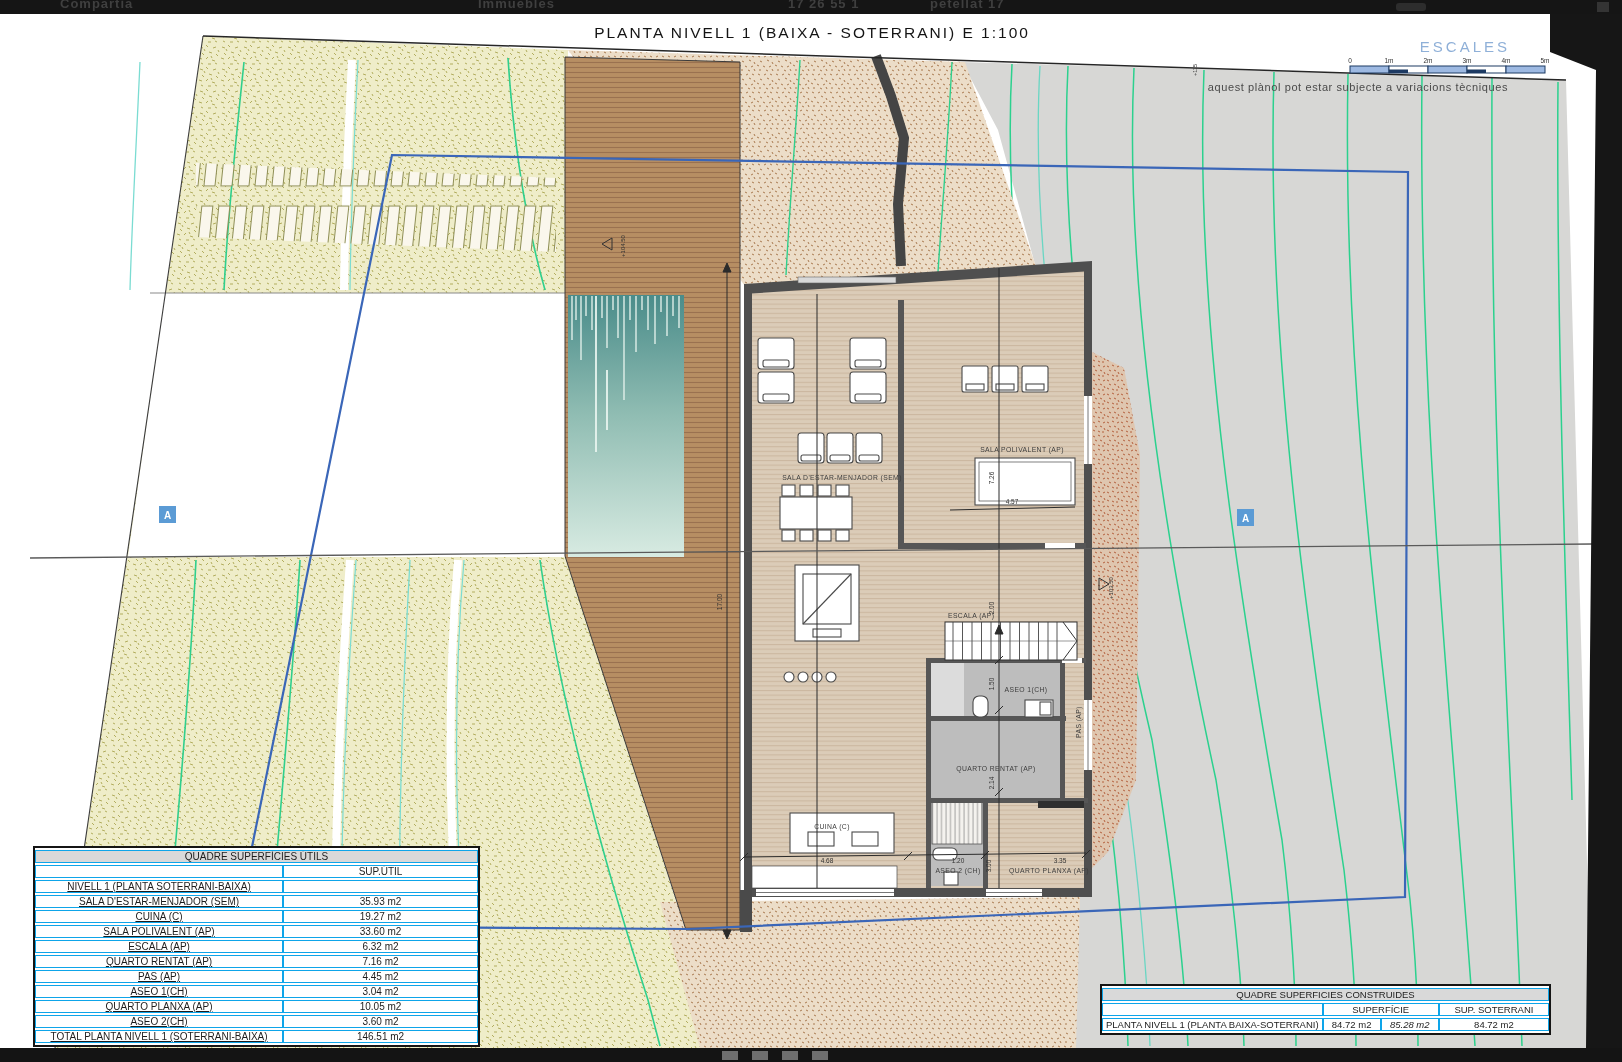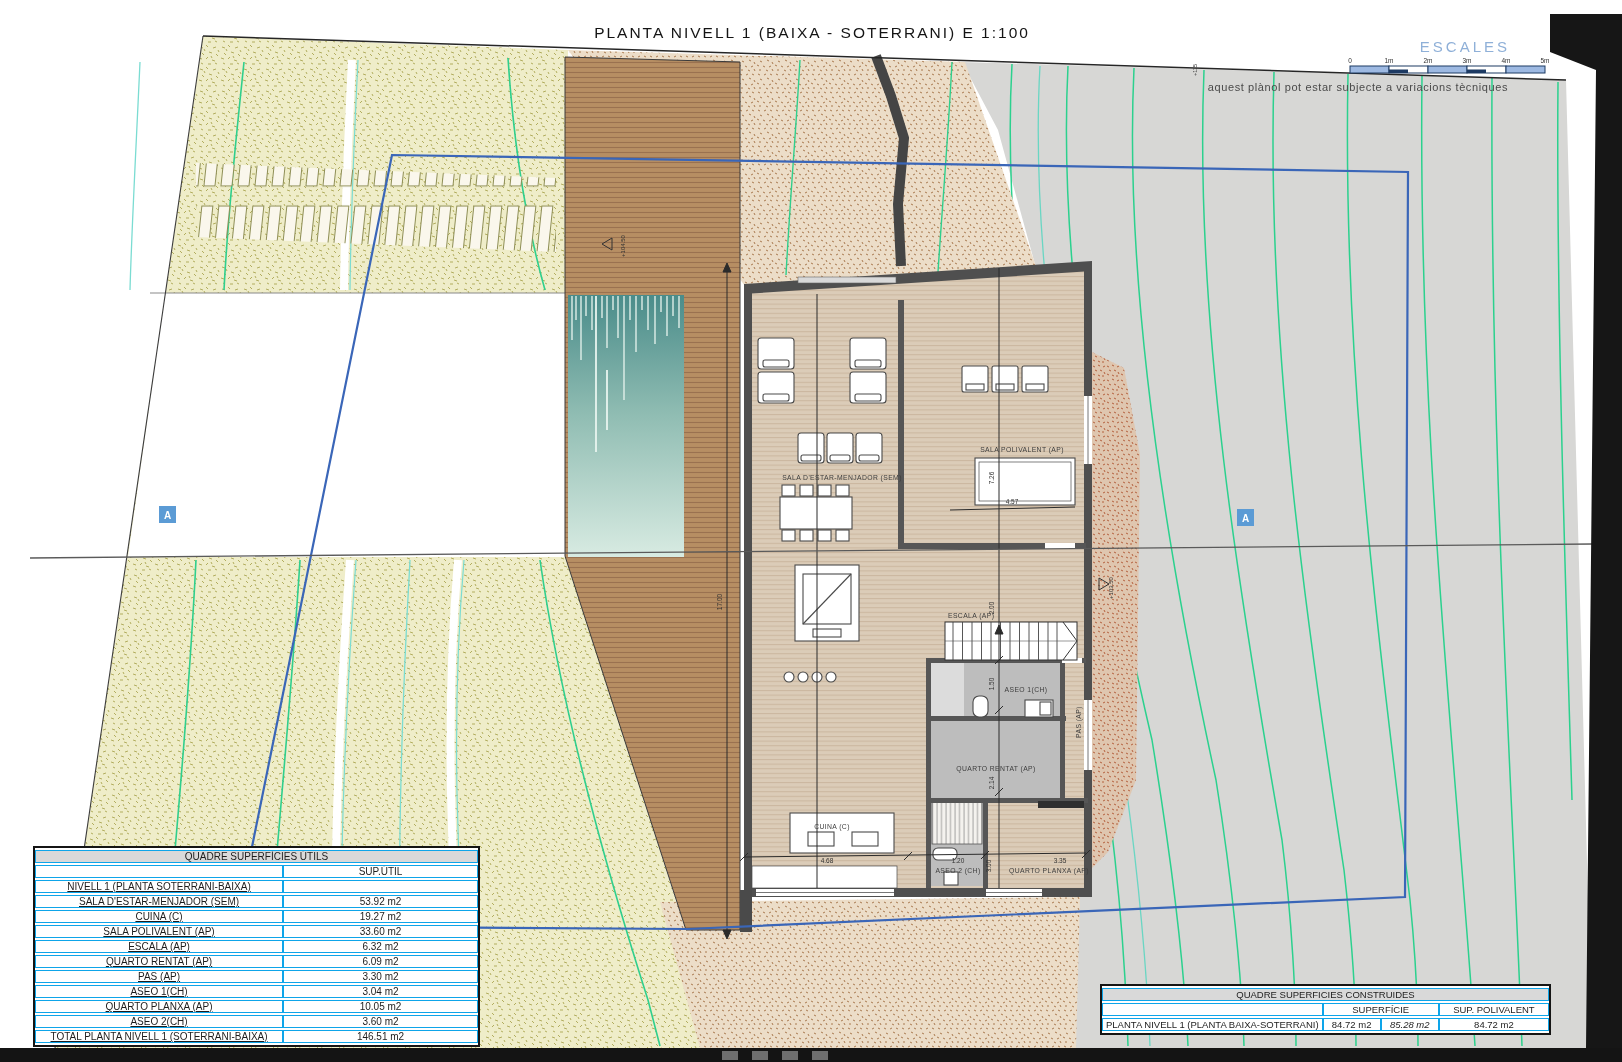--- a/index.html
+++ b/index.html
@@ -322,41 +322,41 @@
   <tr>
           <td class="c1"></td>
           <td>SUP.ÚTIL</td>
         </tr>
   <tr>
           <td class="c1">NIVELL 1 (PLANTA SOTERRANI-BAIXA)</td>
           <td></td>
         </tr>
   <tr>
           <td class="c1">SALA D'ESTAR-MENJADOR (SEM)</td>
-          <td>53.92 m2</td>
+          <td>35.93 m2</td>
         </tr>
   <tr>
           <td class="c1">CUINA (C)</td>
           <td>19.27 m2</td>
         </tr>
   <tr>
           <td class="c1">SALA POLIVALENT (AP)</td>
           <td>33.60 m2</td>
         </tr>
   <tr>
           <td class="c1">ESCALA (AP)</td>
           <td>6.32 m2</td>
         </tr>
   <tr>
           <td class="c1">QUARTO RENTAT (AP)</td>
-          <td>6.09 m2</td>
+          <td>7.16 m2</td>
         </tr>
   <tr>
           <td class="c1">PAS (AP)</td>
-          <td>3.30 m2</td>
+          <td>4.45 m2</td>
         </tr>
   <tr>
           <td class="c1">ASEO 1(CH)</td>
           <td>3.04 m2</td>
         </tr>
   <tr>
           <td class="c1">QUARTO PLANXA (AP)</td>
           <td>10.05 m2</td>
         </tr>
   <tr>
@@ -371,31 +371,39 @@
     </table>
 
 <table class="sheet tbl-cons">
   <tbody>
         <tr>
           <td class="hdr" colspan="4">QUADRE SUPERFICIES CONSTRUIDES</td>
         </tr>
   <tr>
     <td class="c1"></td>
     <td colspan="2">SUPERFÍCIE</td>
-    <td>SUP. POLIVALENT</td>
+    <td>SUP. SOTERRANI</td>
   </tr>
   <tr>
     <td class="c1">PLANTA NIVELL 1 (PLANTA BAIXA-SOTERRANI)</td>
     <td class="c2">84.72 m2</td>
     <td class="c3">85.28 m2</td>
     <td>84.72 m2</td>
   </tr>
 </tbody>
     </table>
 
+<div class="chrome-top">
+  <span style="left:60px">Compartia</span>
+  <span style="left:478px">Immuebles</span>
+  <span style="left:788px">17 26 55 1</span>
+  <span style="left:930px">petellat 17</span>
+  <div class="chrome-pill"></div>
+  <div class="chrome-x"></div>
+</div>
 <div class="chrome-bottom">
   <div class="nav-sq" style="left:722px"></div>
   <div class="nav-sq" style="left:752px"></div>
   <div class="nav-sq" style="left:782px"></div>
   <div class="nav-sq" style="left:812px"></div>
 </div>
 
 </div>
 
 </body></html>

